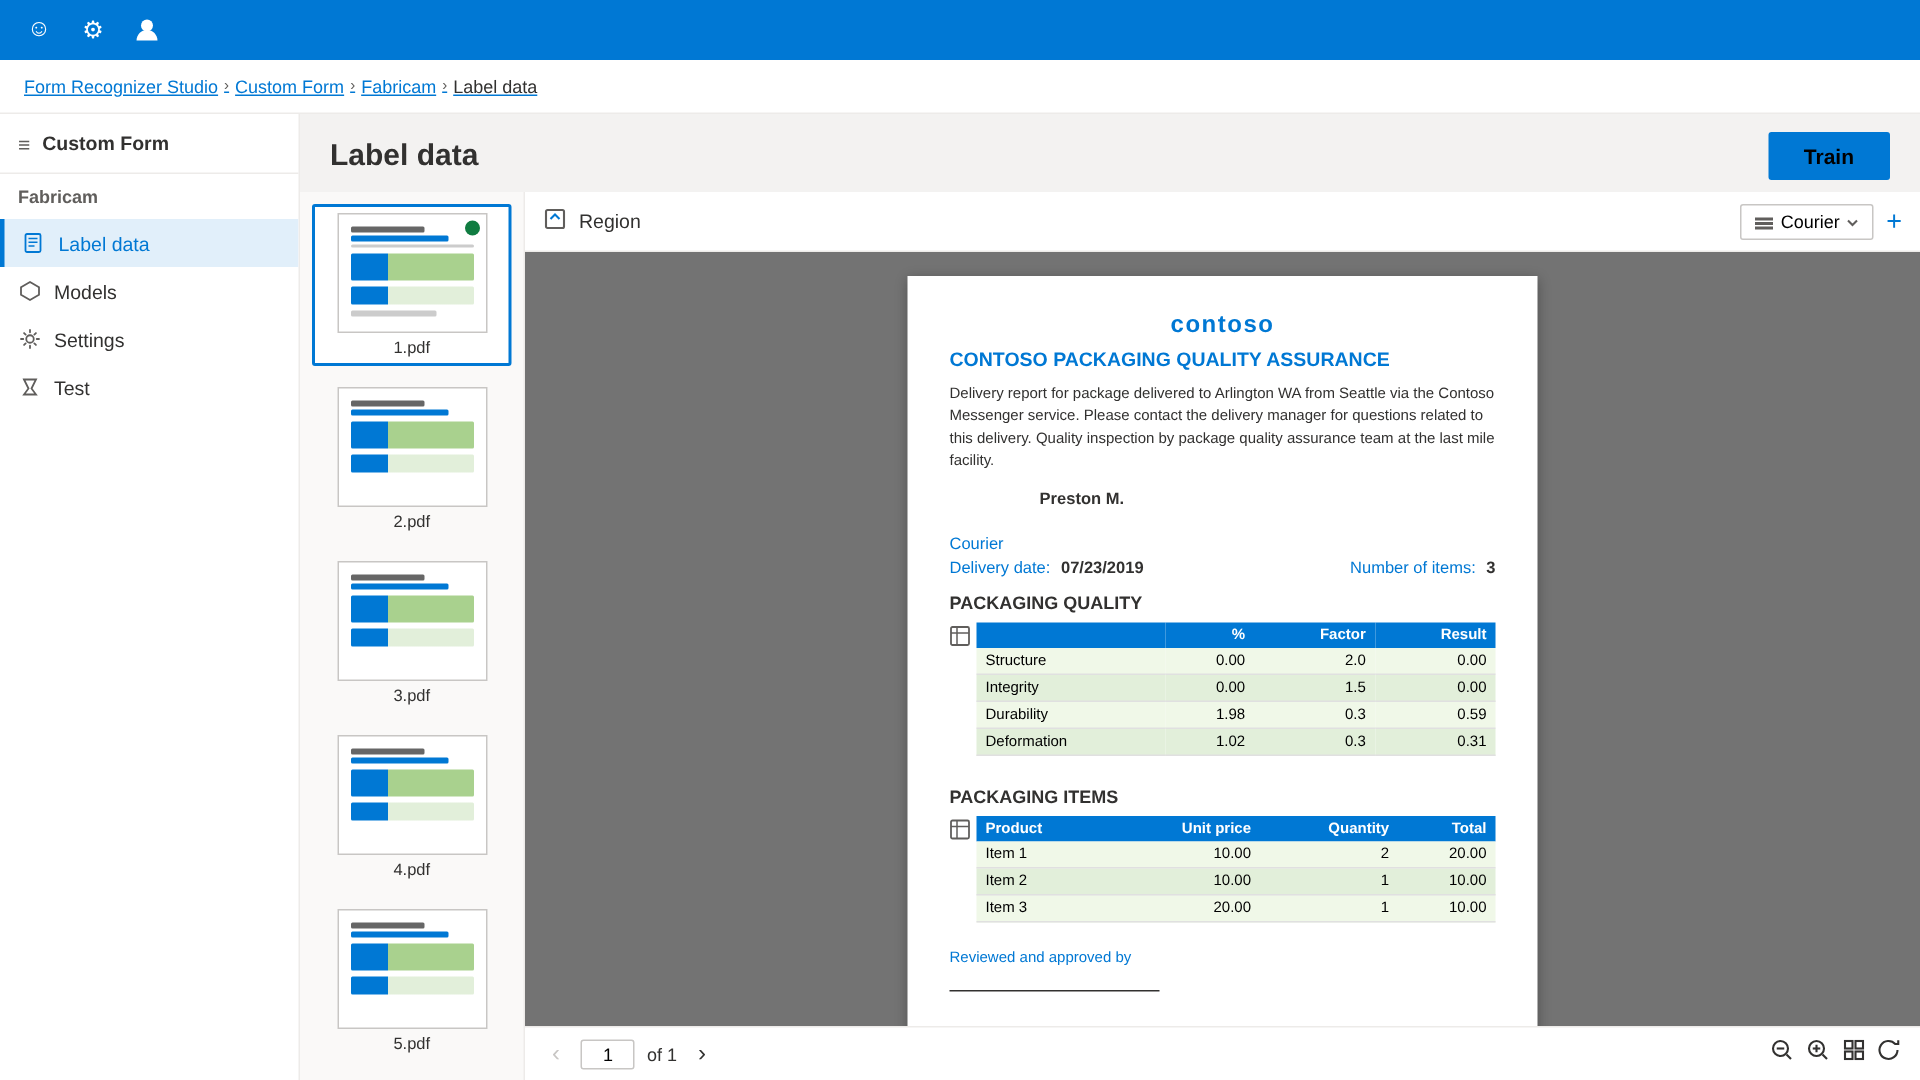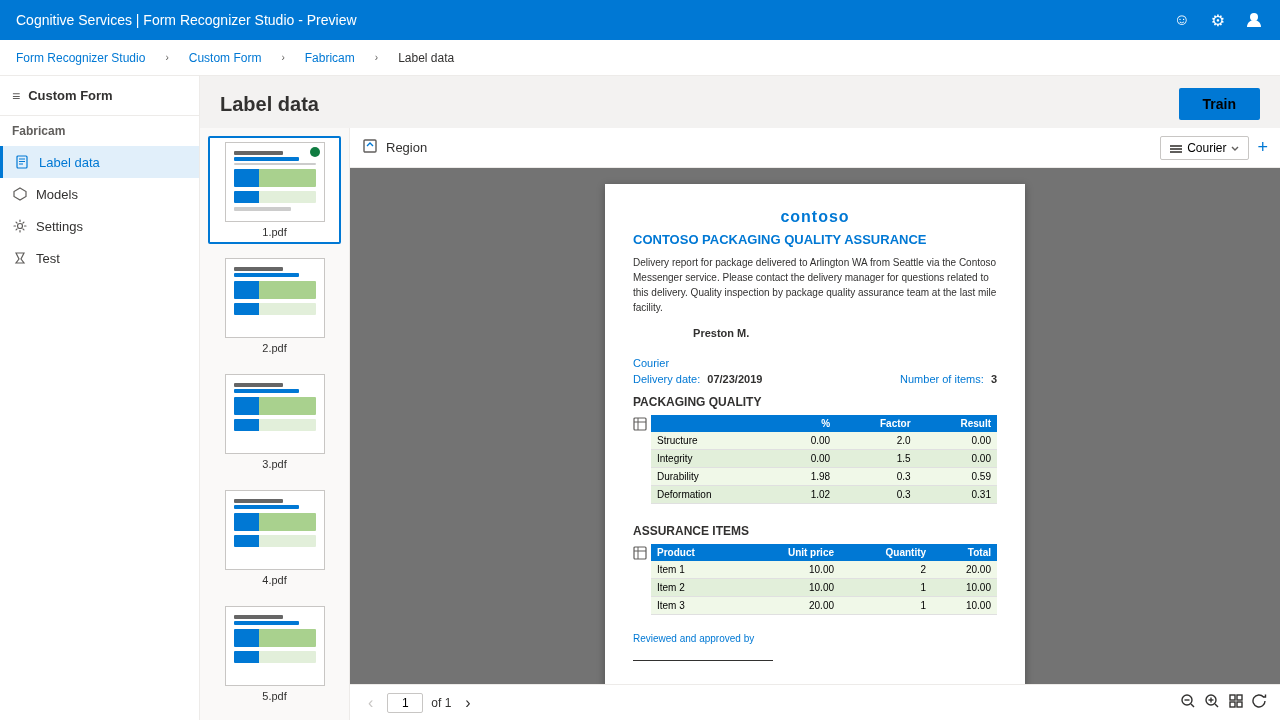--- a/index.html
+++ b/index.html
@@ -22,21 +22,22 @@
     
     .breadcrumb-bar {
       display: flex;
       align-items: center;
       background: white;
       padding: 0 16px;
       height: 36px;
       border-bottom: 1px solid #edebe9;
       font-size: 12px;
       color: #0078d4;
-      gap: 20px;
+      gap: 4px;
+      text-decoration: underline;
     }
     .breadcrumb-sep { color: #605e5c; font-size: 10px; }
     .breadcrumb-item { cursor: pointer; }
     .breadcrumb-current { color: #323130; cursor: default; }
 
     
     .main-layout {
       display: flex;
       height: calc(720px - 40px - 36px);
     }
@@ -259,21 +260,20 @@
       font-size: 12px;
     }
     .page-of { font-size: 12px; color: #323130; }
     .viewer-tools { display: flex; gap: 8px; margin-left: auto; }
     .viewer-tool-btn { background: none; border: none; cursor: pointer; font-size: 16px; color: #323130; }
   </style>
 </head>
 <body>
 
 <div class="topbar">
-  <span class="topbar-title">Cognitive Services | Form Recognizer Studio - Preview</span>
   <div class="topbar-icons">
     <div class="topbar-icon" title="Feedback">☺</div>
     <div class="topbar-icon" title="Settings">⚙</div>
     <div class="topbar-icon" title="Account">
       <svg width="18" height="18" viewBox="0 0 18 18" fill="white">
           <circle cx="9" cy="6" r="4"></circle>
           <path d="M2 16c0-3.866 3.134-7 7-7s7 3.134 7 7" fill="white"></path>
         </svg>
     </div>
   </div>
@@ -498,21 +498,21 @@
                     <tr>
                       <td>Deformation</td>
                       <td style="text-align: right;">1.02</td>
                       <td style="text-align: right;">0.3</td>
                       <td style="text-align: right;">0.31</td>
                     </tr>
                   </tbody>
               </table>
             </div>
 
-            <div class="doc-section-title">ASSURANCE ITEMS</div>
+            <div class="doc-section-title">PACKAGING ITEMS</div>
             <div class="table-with-icon">
               <div class="table-icon-col">
                 <svg width="14" height="14" viewBox="0 0 14 14" fill="none">
                     <rect x="1" y="1" width="12" height="12" rx="1" stroke="#605e5c" stroke-width="1.2"></rect>
                     <line x1="1" y1="5" x2="13" y2="5" stroke="#605e5c" stroke-width="1"></line>
                     <line x1="5" y1="1" x2="5" y2="13" stroke="#605e5c" stroke-width="1"></line>
                   </svg>
               </div>
               <table class="doc-table">
                 <thead>

